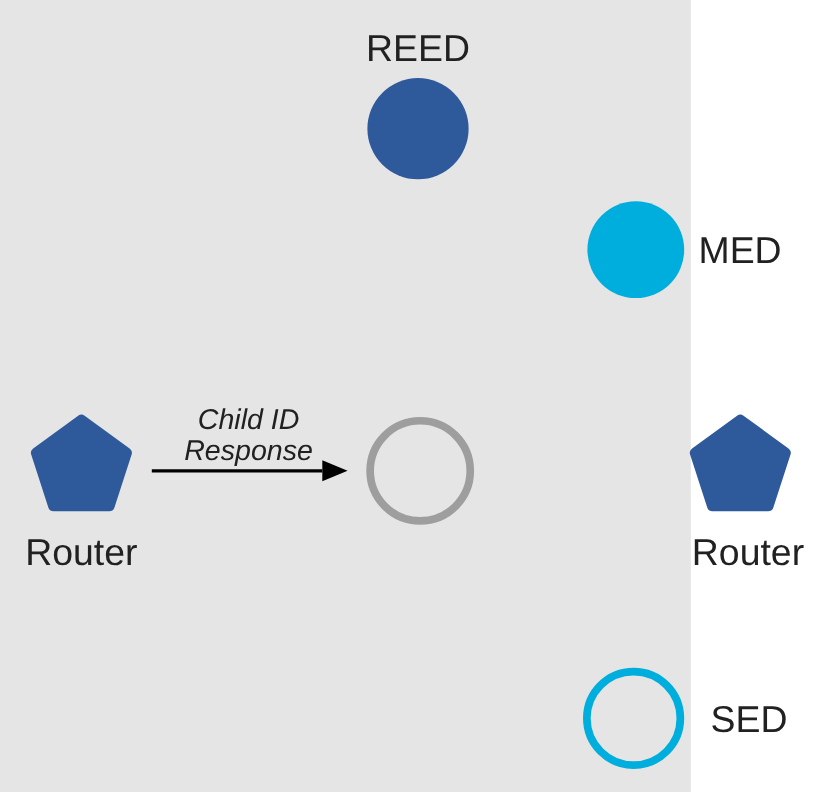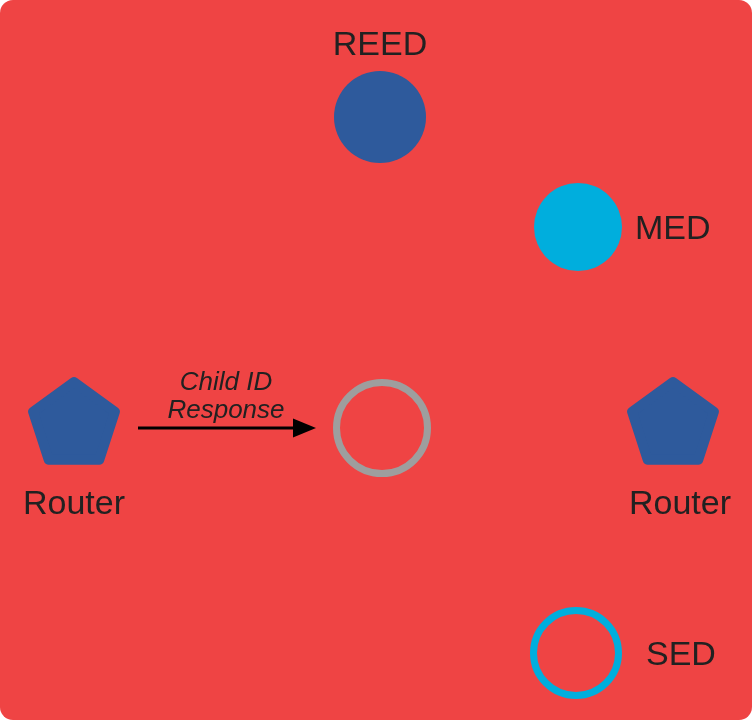--- a/index.html
+++ b/index.html
@@ -5,24 +5,23 @@
   html, body {
     margin: 0;
     padding: 0;
     background: #ffffff;
     width: 752px;
     height: 720px;
     overflow: hidden;
   }
   .canvas {
     position: relative;
-    width: 752px;
+    width: 628px;
     height: 720px;
-    background: #ef4444;
-    border-radius: 13px;
+    background: #e5e5e5;
   }
   svg { display: block; }
   .node-label {
     font-family: "Liberation Sans", "DejaVu Sans", sans-serif;
     font-size: 34px;
     font-weight: 400;
     fill: #212121;
   }
   .edge-label {
     font-family: "Liberation Sans", "DejaVu Sans", sans-serif;

